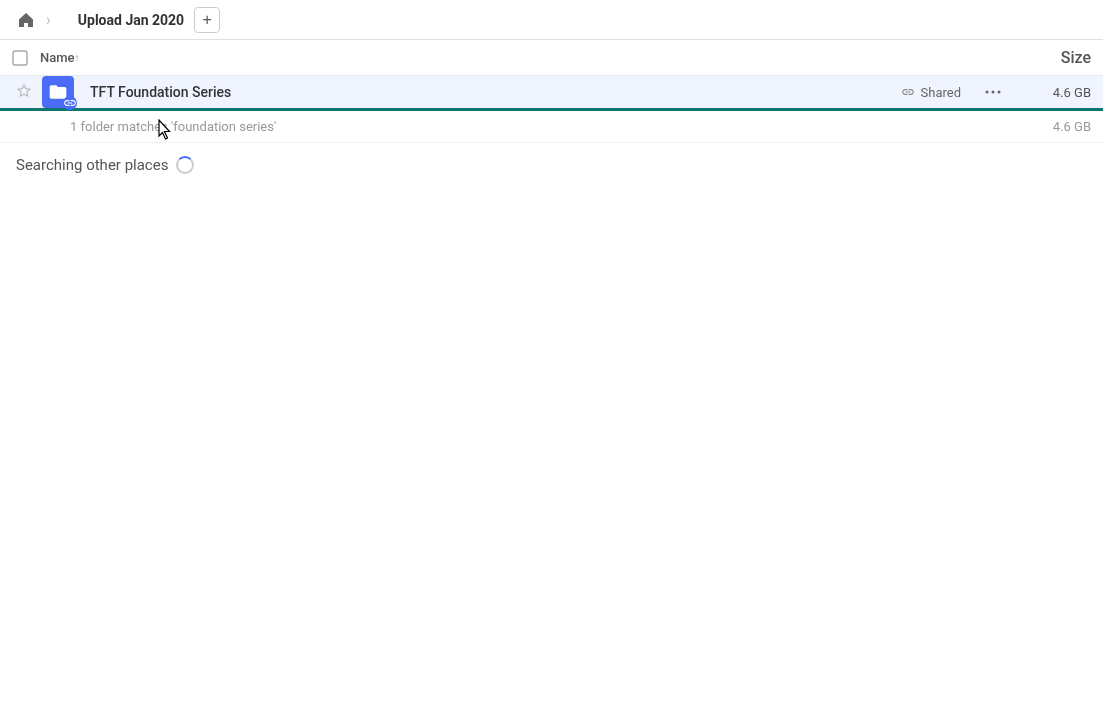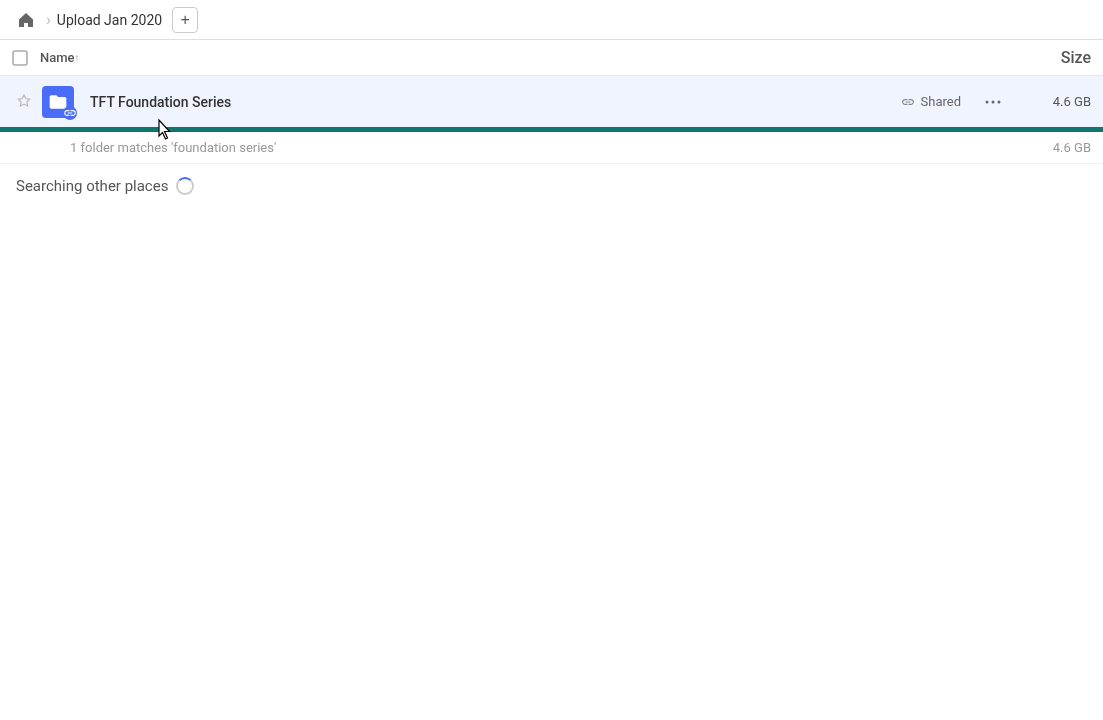--- a/index.html
+++ b/index.html
@@ -32,21 +32,22 @@
       cursor: pointer;
       color: #555;
     }
     .breadcrumb-sep {
       color: #bbb;
       font-size: 16px;
     }
     .breadcrumb-label {
       font-size: 14px;
       color: #333;
-      font-weight: 400;
+      font-weight: 700;
+      margin-left: 21px;
     }
     .add-btn {
       display: flex;
       align-items: center;
       justify-content: center;
       width: 26px;
       height: 26px;
       border: 1px solid #ccc;
       border-radius: 4px;
       background: #fff;
@@ -84,24 +85,24 @@
       text-align: right;
       font-size: 16px;
       color: #555;
       font-weight: 500;
     }
 
     
     .file-row {
       display: flex;
       align-items: center;
-      height: 56px;
+      height: 35px;
       padding: 0 12px;
       background: #f0f4ff;
-      border-bottom: 5px solid #0f766e;
+      border-bottom: 3px solid #0f766e;
       cursor: pointer;
       position: relative;
       gap: 6px;
     }
     .star-btn {
       width: 24px;
       display: flex;
       align-items: center;
       justify-content: center;
       color: #bbb;
@@ -125,21 +126,21 @@
       height: 20px;
     }
     .file-name {
       flex: 1;
       font-size: 14px;
       color: #333;
       font-weight: 500;
     }
     .shared-section {
       display: flex;
-      align-items: flex-end;
+      align-items: flex-start;
       gap: 6px;
       color: #666;
       font-size: 13px;
       margin-right: 12px;
     }
     .more-btn {
       width: 28px;
       height: 28px;
       display: flex;
       align-items: center;

